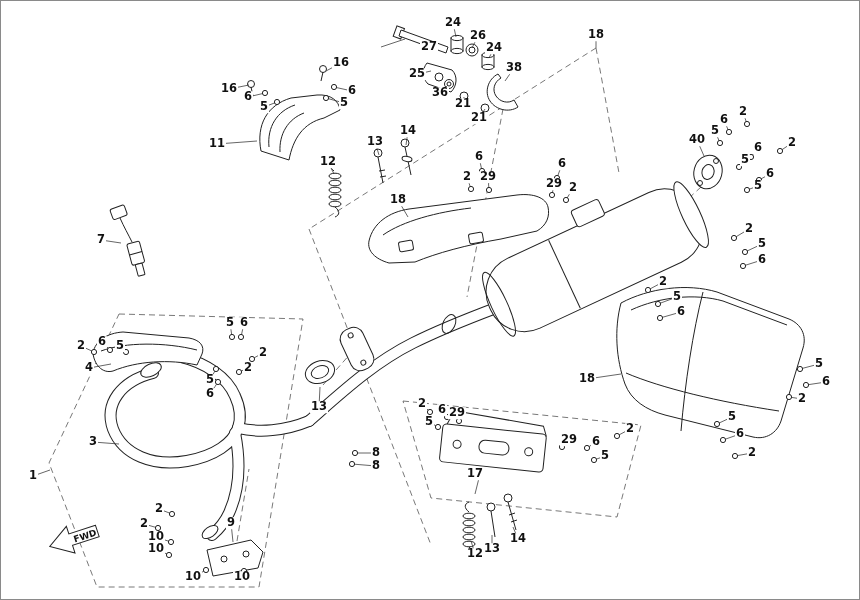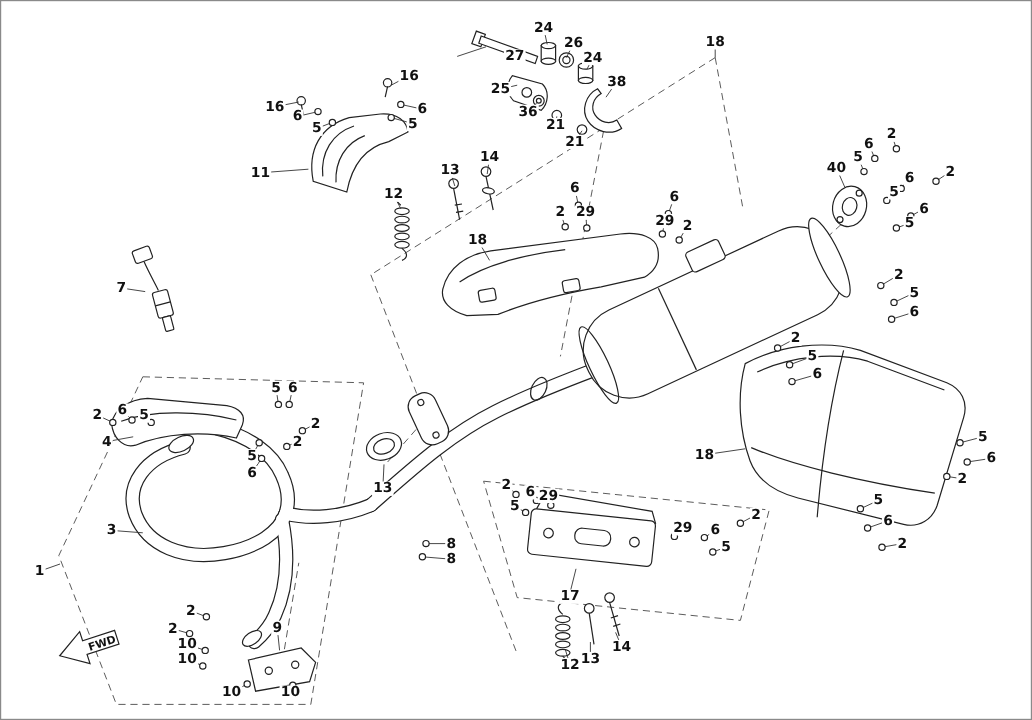--- a/index.html
+++ b/index.html
@@ -417,21 +417,21 @@
       <div class="callout" style="left: 375px; top: 452px;">8</div>
       <div class="callout" style="left: 375px; top: 465px;">8</div>
       <div class="callout" style="left: 421px; top: 403px;">2</div>
       <div class="callout" style="left: 441px; top: 409px;">6</div>
       <div class="callout" style="left: 456px; top: 412px;">29</div>
       <div class="callout" style="left: 428px; top: 421px;">5</div>
       <div class="callout" style="left: 629px; top: 428px;">2</div>
       <div class="callout" style="left: 568px; top: 439px;">29</div>
       <div class="callout" style="left: 595px; top: 441px;">6</div>
       <div class="callout" style="left: 604px; top: 455px;">5</div>
-      <div class="callout" style="left: 474px; top: 496px;">17</div>
+      <div class="callout" style="left: 474px; top: 473px;">17</div>
       <div class="callout" style="left: 731px; top: 416px;">5</div>
       <div class="callout" style="left: 739px; top: 433px;">6</div>
       <div class="callout" style="left: 751px; top: 452px;">2</div>
       <div class="callout" style="left: 158px; top: 508px;">2</div>
       <div class="callout" style="left: 143px; top: 523px;">2</div>
       <div class="callout" style="left: 230px; top: 522px;">9</div>
       <div class="callout" style="left: 155px; top: 536px;">10</div>
       <div class="callout" style="left: 155px; top: 548px;">10</div>
       <div class="callout" style="left: 192px; top: 576px;">10</div>
       <div class="callout" style="left: 241px; top: 576px;">10</div>

